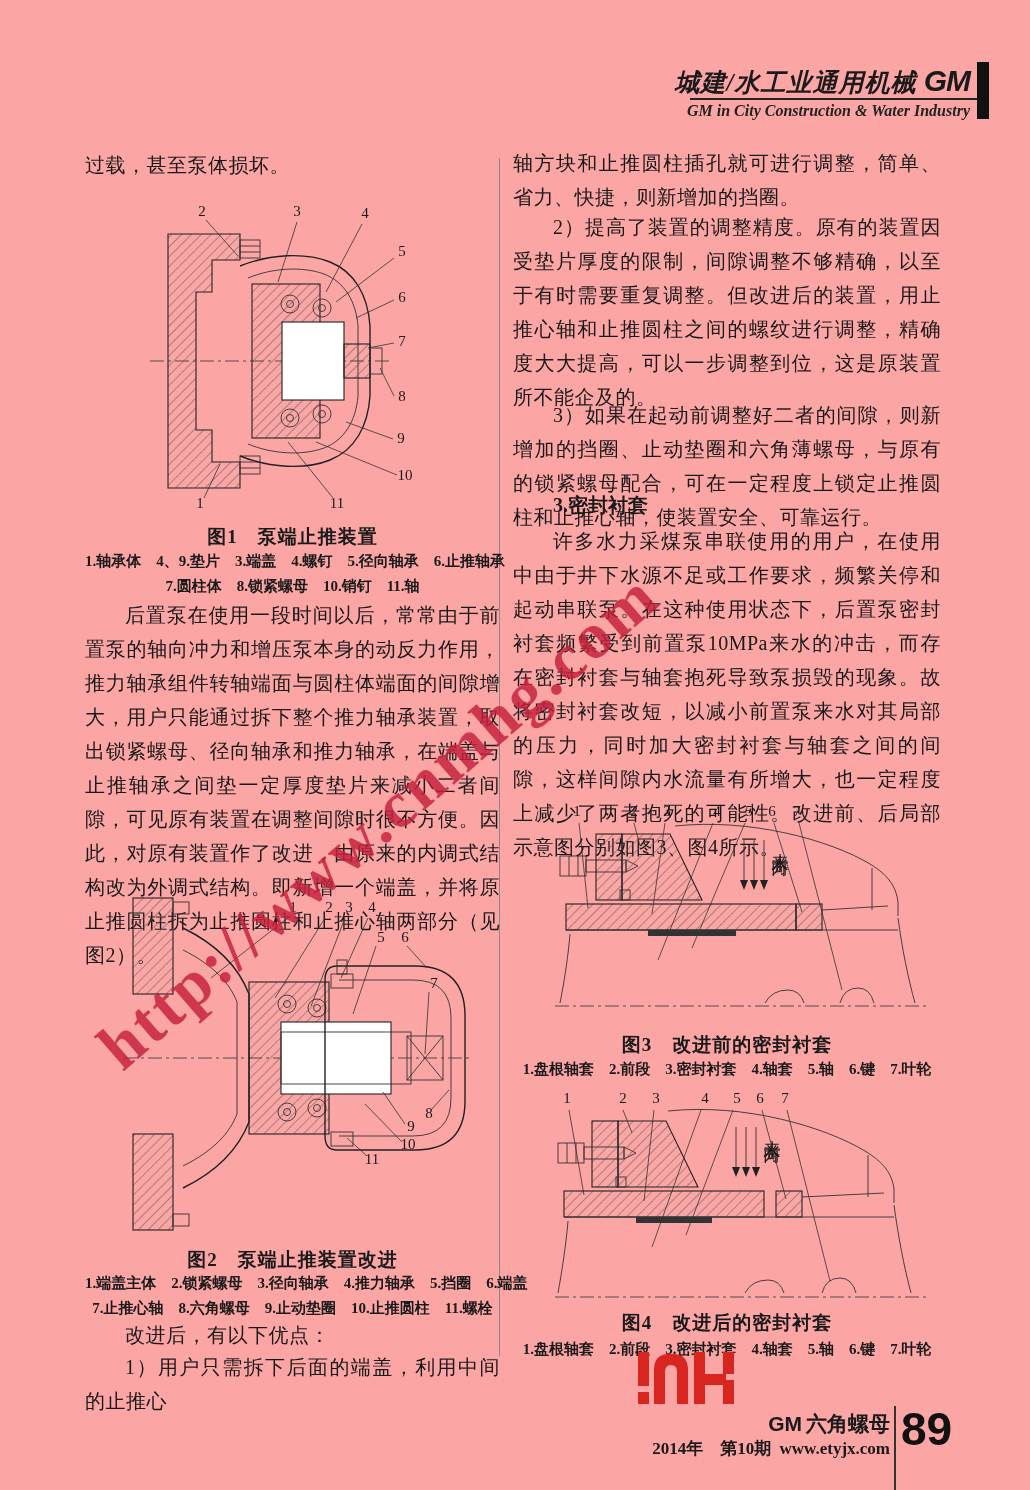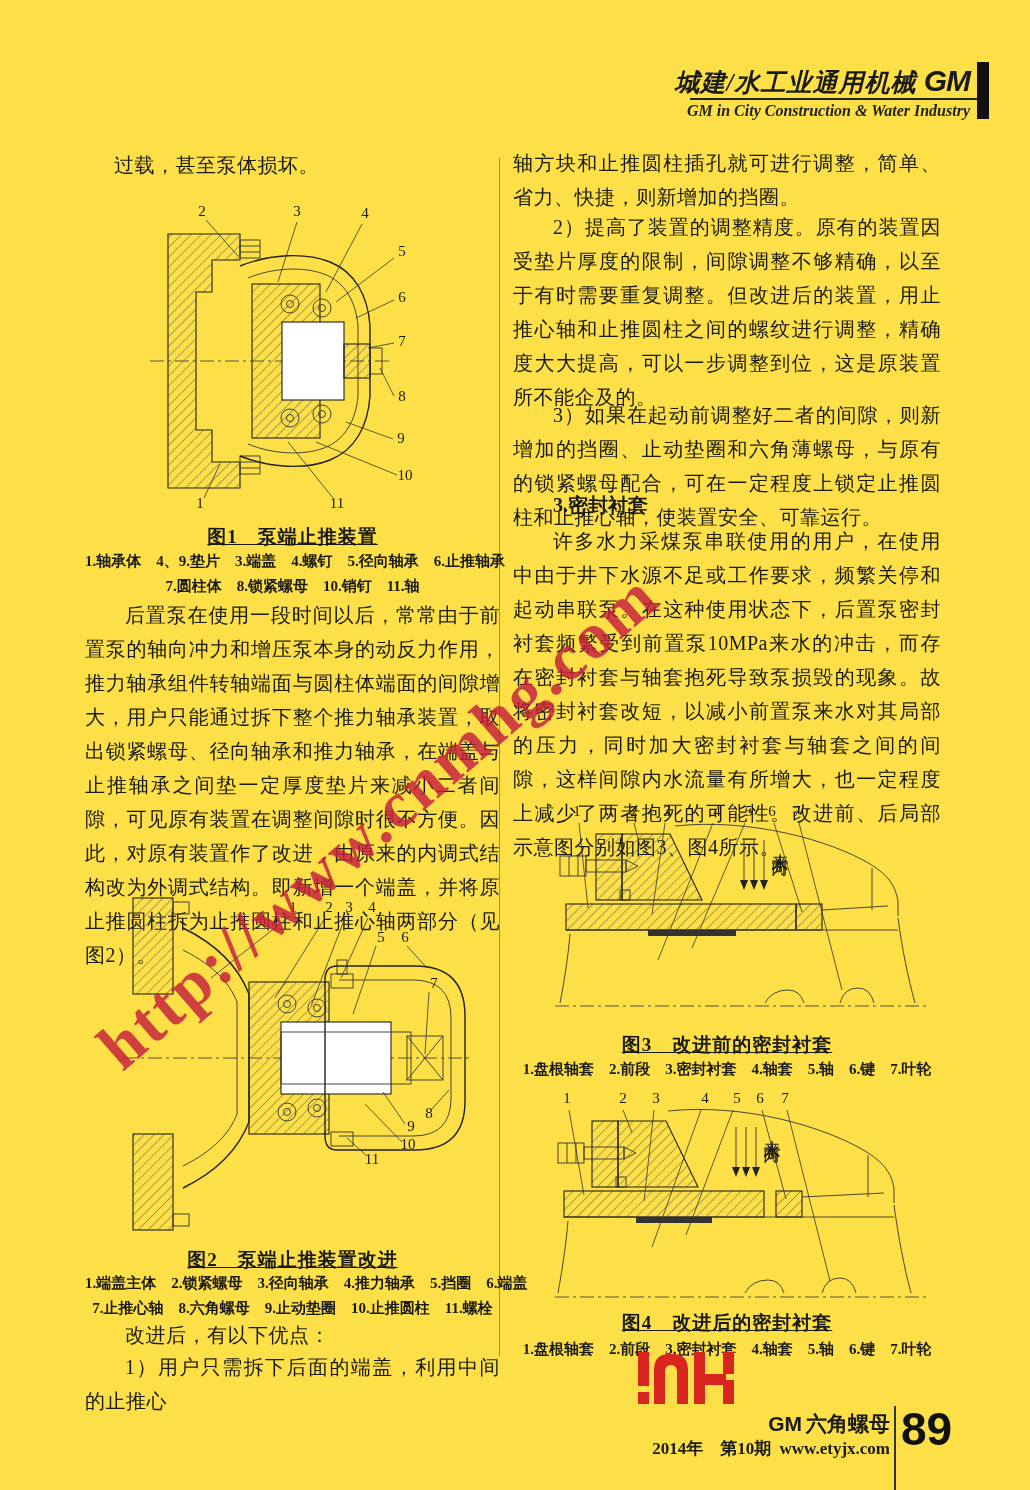--- a/index.html
+++ b/index.html
@@ -1,32 +1,32 @@
 <!DOCTYPE html>
 <html><head>
 <meta charset="utf-8">
 <style>
   html,body{margin:0;padding:0;background:#ffffff;}
-  #page{position:relative;width:1030px;height:1490px;background:#fde047;overflow:hidden;
+  #page{position:relative;width:1030px;height:1490px;background:#fca5a5;overflow:hidden;
         font-family:"Liberation Serif",serif;color:#1a1a1a;}
   
   .hdr-title{position:absolute;left:520px;top:64px;width:450px;text-align:right;
              font-style:italic;font-weight:700;font-size:25px;letter-spacing:1px;white-space:nowrap;}
   .hdr-gm{font-style:italic;font-weight:900;font-size:30px;font-family:"Liberation Sans",sans-serif;letter-spacing:-1px;}
   .hdr-rule{position:absolute;left:690px;top:98px;width:287px;height:2px;background:#222;}
   .hdr-sub{position:absolute;left:520px;top:102px;width:450px;text-align:right;
            font-style:italic;font-weight:700;font-size:16px;color:#222;white-space:nowrap;}
   .hdr-bar{position:absolute;left:977px;top:62px;width:12px;height:57px;background:#111;}
   
   .col-divider{position:absolute;left:499px;top:158px;width:1px;height:1198px;background:#8a8a8a;}
   .lcol{position:absolute;left:85px;width:415px;}
   .rcol{position:absolute;left:513px;width:428px;}
   .para{font-size:20px;line-height:34px;text-align:justify;letter-spacing:0.5px;}
   .indent{text-indent:2em;}
-  .caption{font-weight:700;font-size:19px;text-align:center;letter-spacing:1px;text-decoration:underline;}
+  .caption{font-weight:700;font-size:19px;text-align:center;letter-spacing:1px;}
   .parts{font-weight:700;font-size:15px;text-align:center;white-space:nowrap;}
   .sec-heading{font-weight:700;font-size:20px;text-indent:2em;}
   
   .fig{position:absolute;}
   .callout{font-family:"Liberation Serif",serif;font-size:15px;fill:#1a1a1a;}
   .leader{stroke:#333;stroke-width:0.8;}
   .outline{stroke:#222;stroke-width:1.4;fill:none;}
   .thin{stroke:#333;stroke-width:0.9;fill:none;}
   .hatched{stroke:#222;stroke-width:1.1;}
   .centerline{stroke:#444;stroke-width:0.9;stroke-dasharray:14 4 3 4;}
@@ -58,21 +58,21 @@
   <div class="hdr-title">
     <span>城建/水工业通用机械</span>
     <span class="hdr-gm">GM</span>
   </div>
   <div class="hdr-rule"></div>
   <div class="hdr-sub">GM in City Construction  &amp;  Water Industry</div>
   <div class="hdr-bar"></div>
 
   <div class="col-divider"></div>
 
-  <div class="lcol para" style="top:148px;position:absolute;margin-left:29px;">过载，甚至泵体损坏。</div>
+  <div class="lcol para" style="top:148px;position:absolute;">过载，甚至泵体损坏。</div>
 
   <svg class="fig" style="left:140px;top:196px;" width="330" height="322" viewBox="0 0 330 322">
     <defs>
       <pattern id="p1" width="7" height="7" patternTransform="rotate(45)" patternUnits="userSpaceOnUse">
         <line x1="0" y1="0" x2="0" y2="7" stroke="#555" stroke-width="1"></line>
       </pattern>
     </defs>
     <g>
       <line class="centerline" x1="10" y1="165" x2="250" y2="165"></line>
       <path class="hatched" fill="url(#p1)" d="M28,38 H100 V64 H72 V96 H56 V234 H72 V266 H100 V292 H28 Z"></path>

